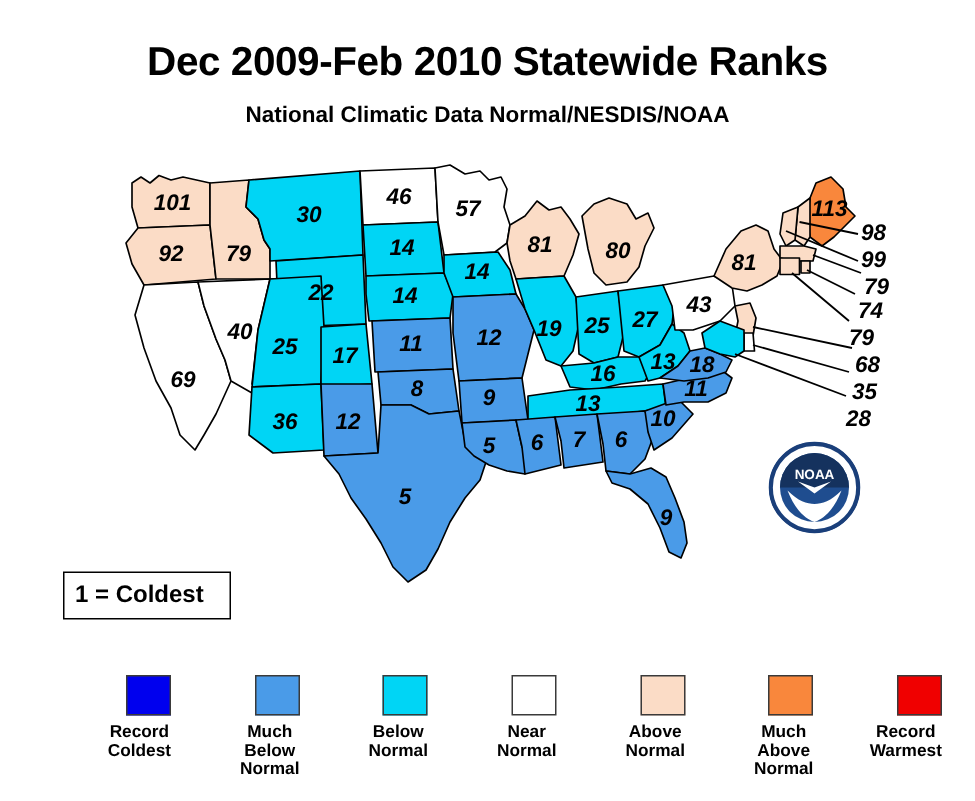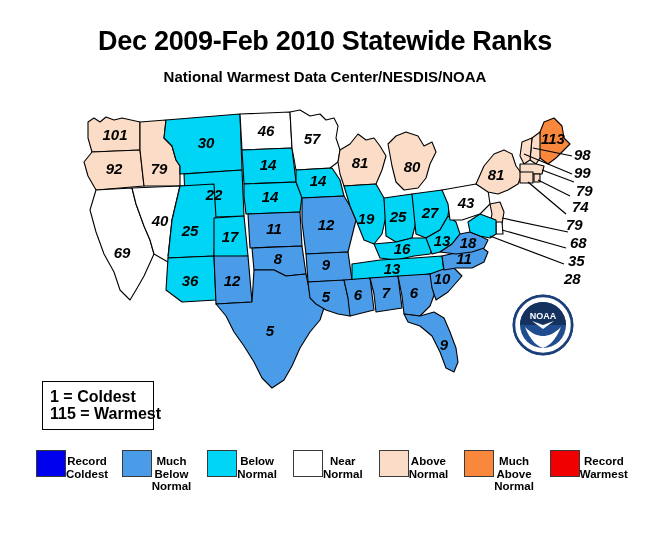--- a/index.html
+++ b/index.html
@@ -104,21 +104,22 @@
     position: absolute;
     left: 36px;
     top: 450px;
     width: 592px;
     display: flex;
     justify-content: space-between;
   }
   .legend-item {
     width: 78px;
     display: flex;
-    align-items: flex-start;
+    flex-direction: column;
+    align-items: flex-end;
   }
   .swatch {
     width: 30px;
     height: 27px;
     border: 1.5px solid #3a3a3a;
     box-sizing: border-box;
   }
   .legend-label {
     margin-top: 5px;
     font-size: 11.5px;
@@ -135,21 +136,21 @@
     width: 62px;
     height: 62px;
   }
 </style>
 </head>
 <body>
 
 <div id="page">
 
   <div id="title">Dec 2009-Feb 2010 Statewide Ranks</div>
-  <div id="subtitle">National Warmest Data Center/NESDIS/NOAA</div>
+  <div id="subtitle">National Climatic Data Normal/NESDIS/NOAA</div>
 
   <div id="map-wrap">
     <svg id="us-map" width="580" height="330" viewBox="0 0 580 330" xmlns="http://www.w3.org/2000/svg">
 
       <path class="st" fill="#fbdcc6" d="M44,18 L50,14 L56,18 L62,13 L70,16 L78,14 L96,18 L96,46 L48,48 L44,34 Z"></path>
       <path class="st" fill="#fbdcc6" d="M48,48 L96,46 L100,82 L52,86 L44,72 L40,58 Z"></path>
       <path class="st" fill="#fbdcc6" d="M96,18 L122,16 L120,34 L128,42 L132,56 L136,62 L136,82 L100,82 L96,46 Z"></path>
       <path class="st" fill="#00d5f5" d="M122,16 L196,10 L198,66 L136,70 L136,62 L132,56 L128,42 L120,34 Z"></path>
       <path class="st" fill="#00d5f5" d="M140,70 L198,66 L200,112 L142,114 Z"></path>
       <path class="st" fill="#ffffff" d="M52,86 L88,84 L92,100 L100,122 L106,136 L110,150 L100,172 L92,186 L86,196 L76,186 L70,168 L60,150 L52,128 L46,106 Z"></path>
@@ -267,21 +268,20 @@
     <circle cx="31" cy="31" r="29" fill="none" stroke="#1a3f7a" stroke-width="2.5"></circle>
     <circle cx="31" cy="31" r="23" fill="#1f4d8f"></circle>
     <path d="M8,31 A23,23 0 0 1 54,31 Z" fill="#15325e"></path>
     <path d="M13,33 C18,46 25,52 31,54 C37,52 44,46 49,33 C42,40 36,42 31,42 C26,42 20,40 13,33 Z" fill="#ffffff"></path>
     <path d="M20,27 L31,35 L42,27 L31,31 Z" fill="#ffffff"></path>
     <text x="31" y="25" text-anchor="middle" fill="#ffffff" font-family="Liberation Sans, sans-serif" font-size="9" font-weight="bold">NOAA</text>
   </svg>
 
   <div id="temp-box">
     <div>1 = Coldest</div>
-    <div>115 = Warmest</div>
   </div>
 
   <div id="legend">
       <div class="legend-item">
         <div class="swatch" style="background: rgb(0, 0, 238);"></div>
         <div class="legend-label">Record
 Coldest</div>
       </div>
       <div class="legend-item">
         <div class="swatch" style="background: rgb(74, 155, 232);"></div>

